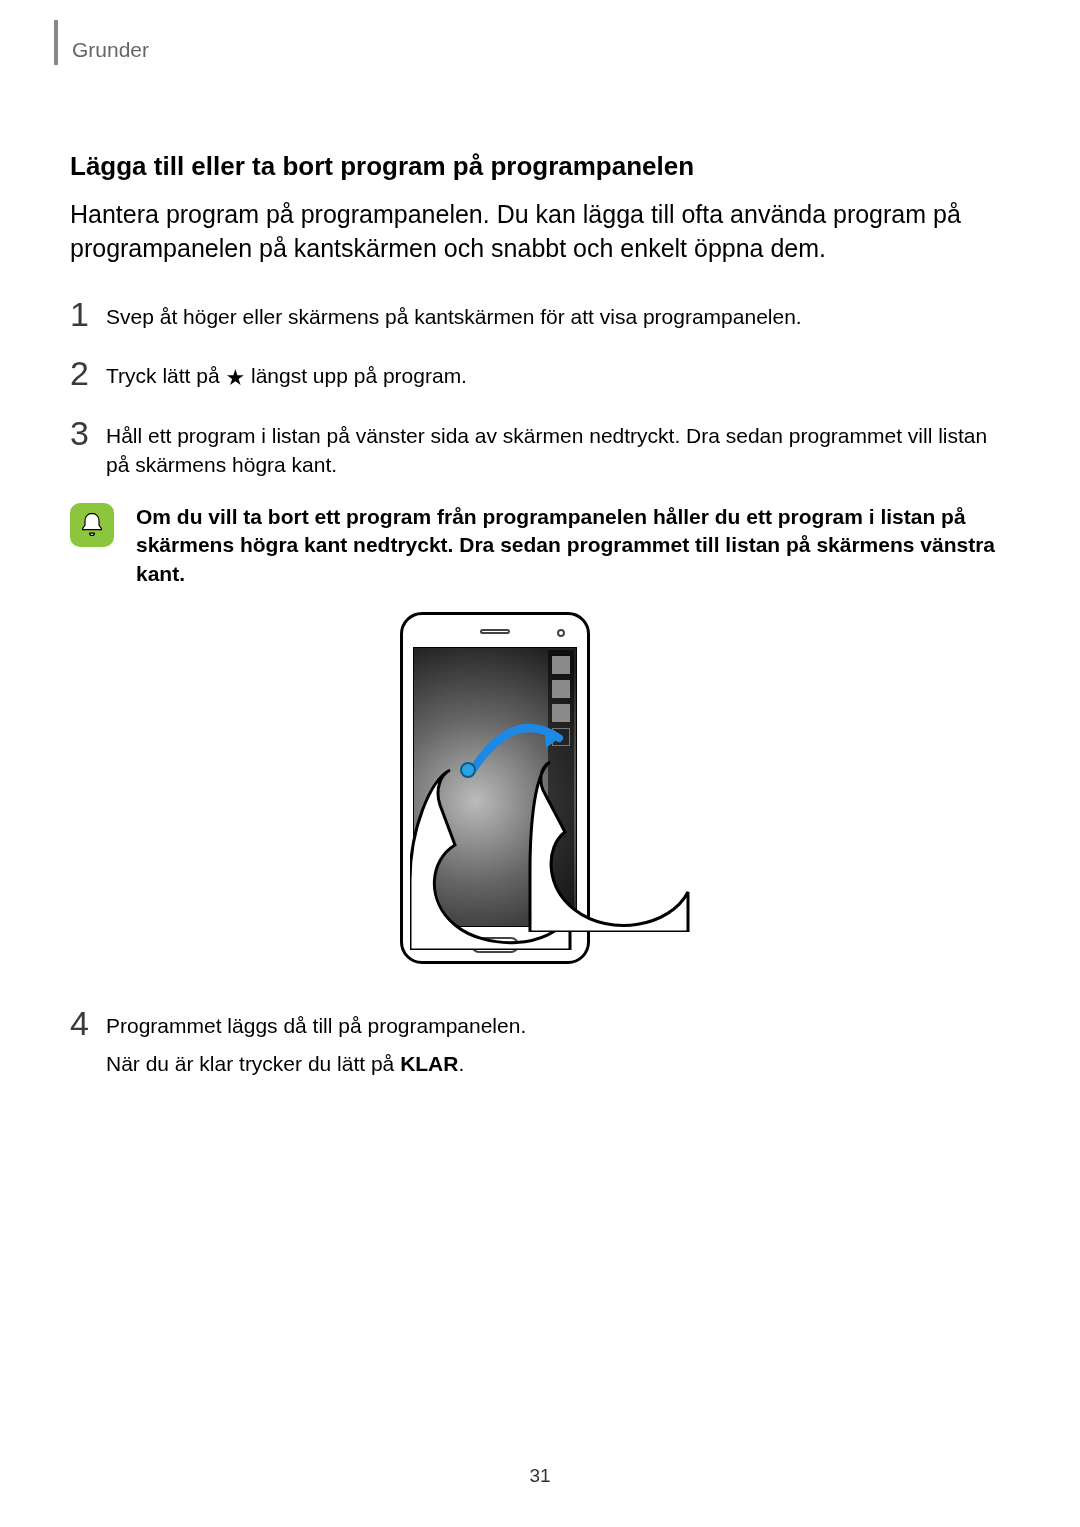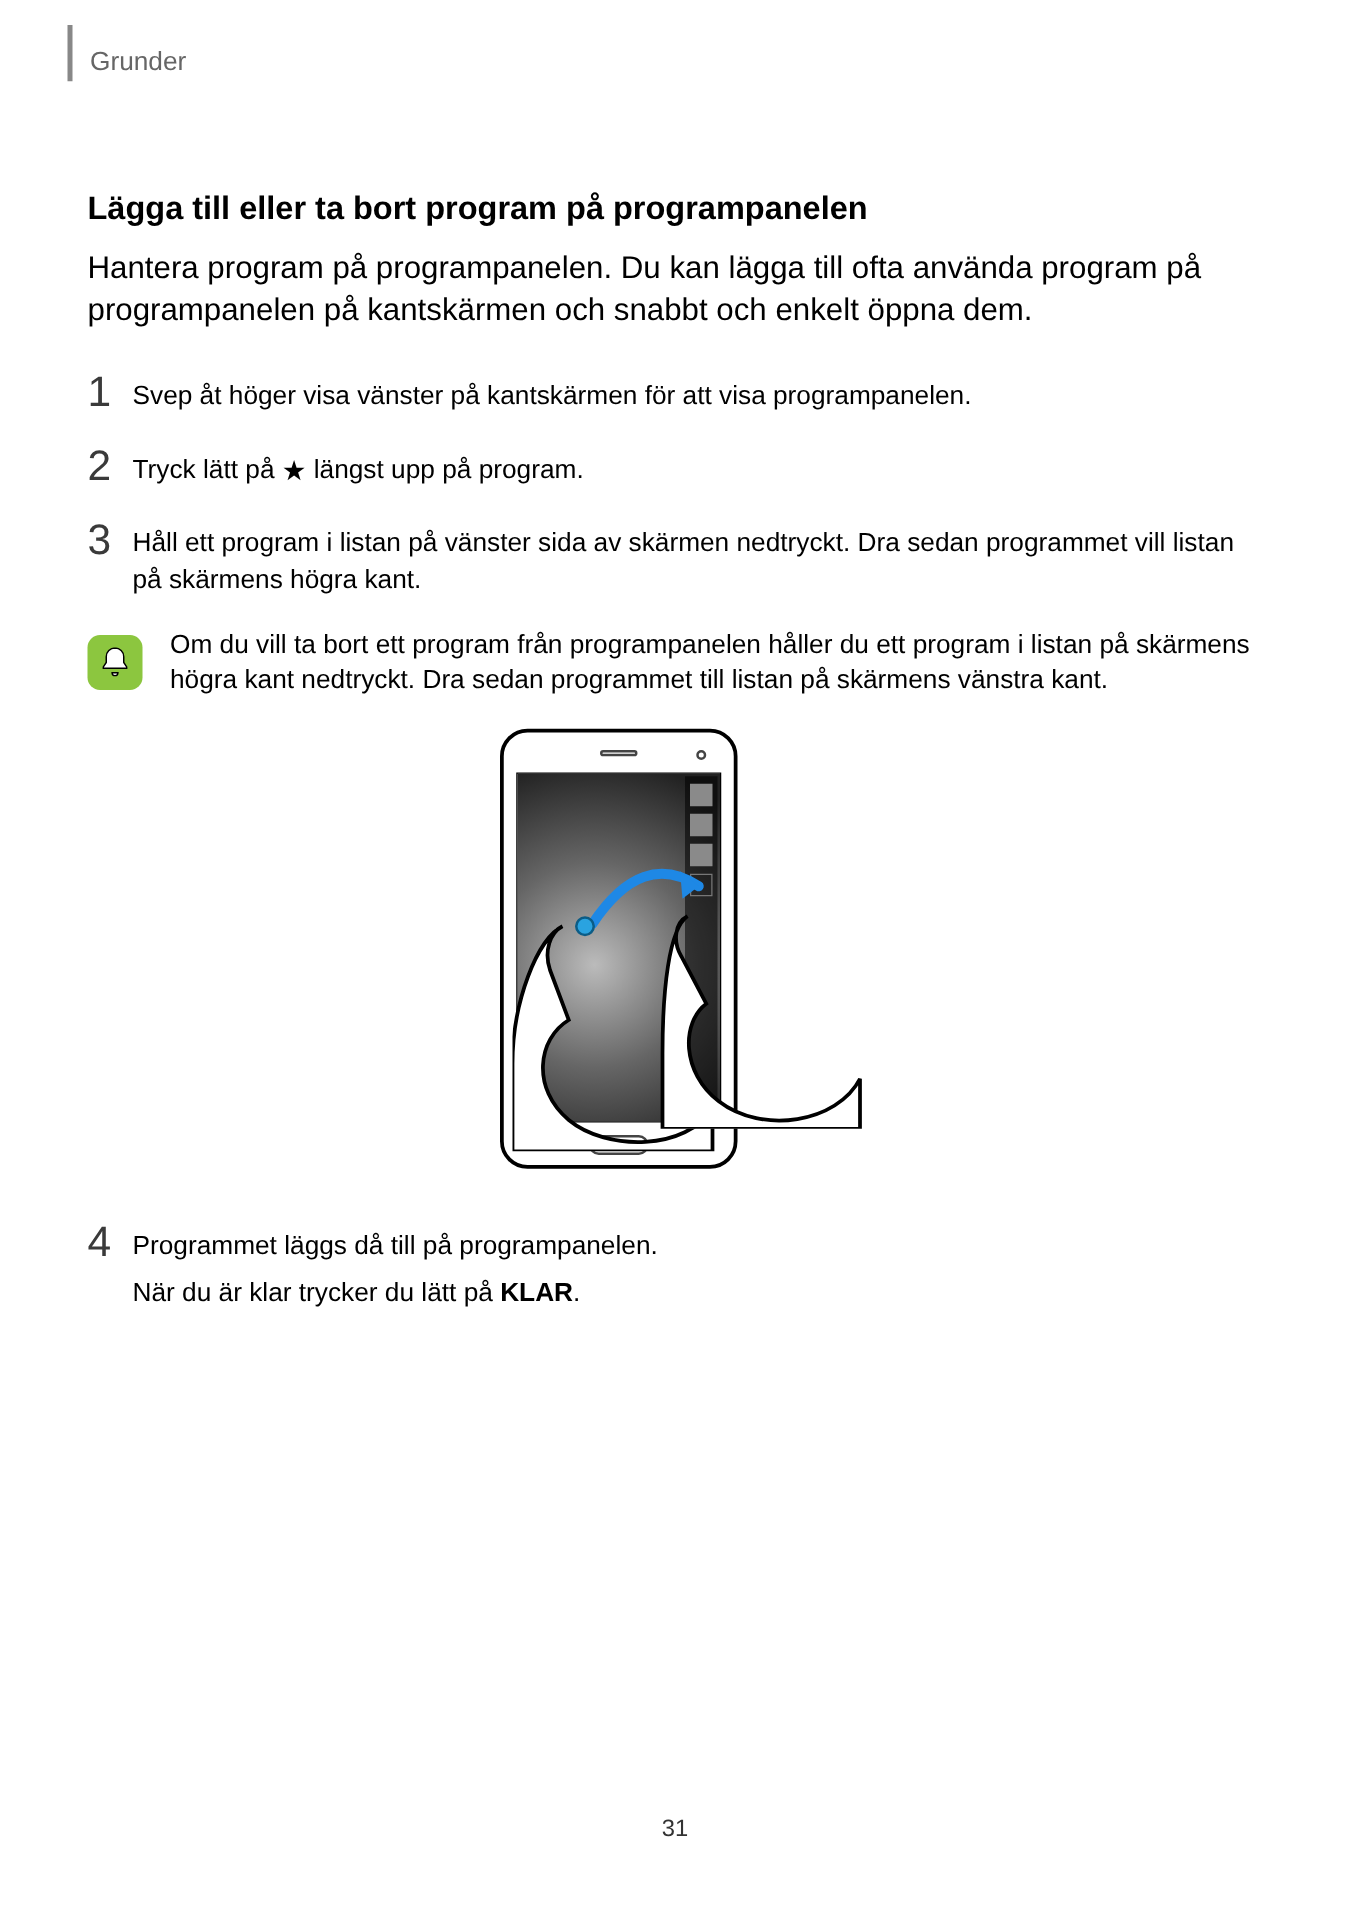--- a/index.html
+++ b/index.html
@@ -7,60 +7,60 @@
   .page { position: relative; width: 1080px; height: 1527px; padding: 32px 70px 0 70px; }
   .header-border { position: absolute; left: 54px; top: 20px; width: 4px; height: 45px; background: #888; }
   .header-label { position: absolute; left: 72px; top: 38px; font-size: 21px; color: #666; }
   .section-heading { margin-top: 118px; font-size: 26px; font-weight: bold; line-height: 1.3; }
   .intro { margin-top: 14px; font-size: 25px; line-height: 1.35; }
   .steps { margin-top: 32px; }
   .step { display: flex; align-items: flex-start; margin-bottom: 24px; }
   .step-num { width: 36px; flex: 0 0 36px; font-size: 34px; color: #3a3a3a; line-height: 1; padding-top: 0px; }
   .step-body { flex: 1; font-size: 21px; line-height: 1.35; padding-top: 6px; }
   .inline-star { font-size: 22px; vertical-align: -2px; }
-  .note-row { display: flex; align-items: center; margin-top: 6px; margin-bottom: 24px; }
+  .note-row { display: flex; align-items: flex-start; margin-top: 6px; margin-bottom: 24px; font-weight: bold; }
   .note-icon-box { width: 44px; height: 44px; flex: 0 0 44px; border-radius: 10px; background: #8cc63f; display: flex; align-items: center; justify-content: center; margin-right: 22px; }
   .note-icon-box svg { width: 28px; height: 28px; }
   .note-text { flex: 1; font-size: 21px; line-height: 1.35; }
   .illustration { display: flex; justify-content: center; margin: 18px 0 24px 0; }
   .phone-wrap { position: relative; width: 300px; height: 370px; }
   .phone { position: absolute; left: 10px; top: 0; width: 190px; height: 352px; border: 3px solid #000; border-radius: 22px; background: #fff; }
   .phone .speaker { position: absolute; top: 14px; left: 50%; transform: translateX(-50%); width: 30px; height: 5px; border: 2px solid #444; border-radius: 3px; }
   .phone .cam { position: absolute; top: 14px; right: 22px; width: 8px; height: 8px; border: 2px solid #444; border-radius: 50%; }
   .phone .screen { position: absolute; top: 32px; left: 10px; right: 10px; bottom: 34px; background: radial-gradient(circle at 38% 55%, #bbb 0%, #666 45%, #222 90%); border: 1px solid #000; overflow: hidden; }
   .phone .edge-panel { position: absolute; top: 2px; right: 2px; bottom: 2px; width: 26px; background: rgba(0,0,0,0.55); display: flex; flex-direction: column; gap: 6px; padding-top: 6px; align-items: center; }
   .phone .edge-panel .slot { width: 18px; height: 18px; background: #8a8a8a; }
   .phone .edge-panel .slot.empty { background: transparent; border: 1px solid #777; }
   .phone .home { position: absolute; bottom: 8px; left: 50%; transform: translateX(-50%); width: 48px; height: 16px; border: 2px solid #444; border-radius: 9px; }
   .arrow-svg { position: absolute; left: 74px; top: 96px; width: 110px; height: 80px; pointer-events:none; }
   .drag-dot { position: absolute; left: 70px; top: 150px; width: 16px; height: 16px; background: #2aa3e0; border: 2px solid #0b5c86; border-radius: 50%; }
   .hand { position: absolute; width: 170px; }
   .hand1 { left: 20px; top: 138px; }
   .hand2 { left: 130px; top: 120px; }
   .bold { font-weight: bold; }
   .step4-body p { margin-bottom: 10px; }
-  .page-number { position: absolute; bottom: 52px; left: 0; width: 100%; text-align: center; font-size: 19px; color: #333; }
+  .page-number { position: absolute; bottom: 40px; left: 0; width: 100%; text-align: center; font-size: 19px; color: #333; }
 </style>
 </head>
 <body>
 
 <div class="page">
 
   <div class="header-border"></div>
   <div class="header-label">Grunder</div>
 
   <h2 class="section-heading">Lägga till eller ta bort program på programpanelen</h2>
 
   <p class="intro">Hantera program på programpanelen. Du kan lägga till ofta använda program på programpanelen på kantskärmen och snabbt och enkelt öppna dem.</p>
 
   <div class="steps">
 
     <div class="step">
       <div class="step-num">1</div>
-      <div class="step-body">Svep åt höger visa vänster på kantskärmen för att visa programpanelen.</div>
+      <div class="step-body">Svep åt höger eller skärmens på kantskärmen för att visa programpanelen.</div>
     </div>
 
     <div class="step">
       <div class="step-num">2</div>
       <div class="step-body">
         <span>Tryck lätt på </span><span class="inline-star">★</span><span> längst upp på program.</span>
       </div>
     </div>
 
     <div class="step">

